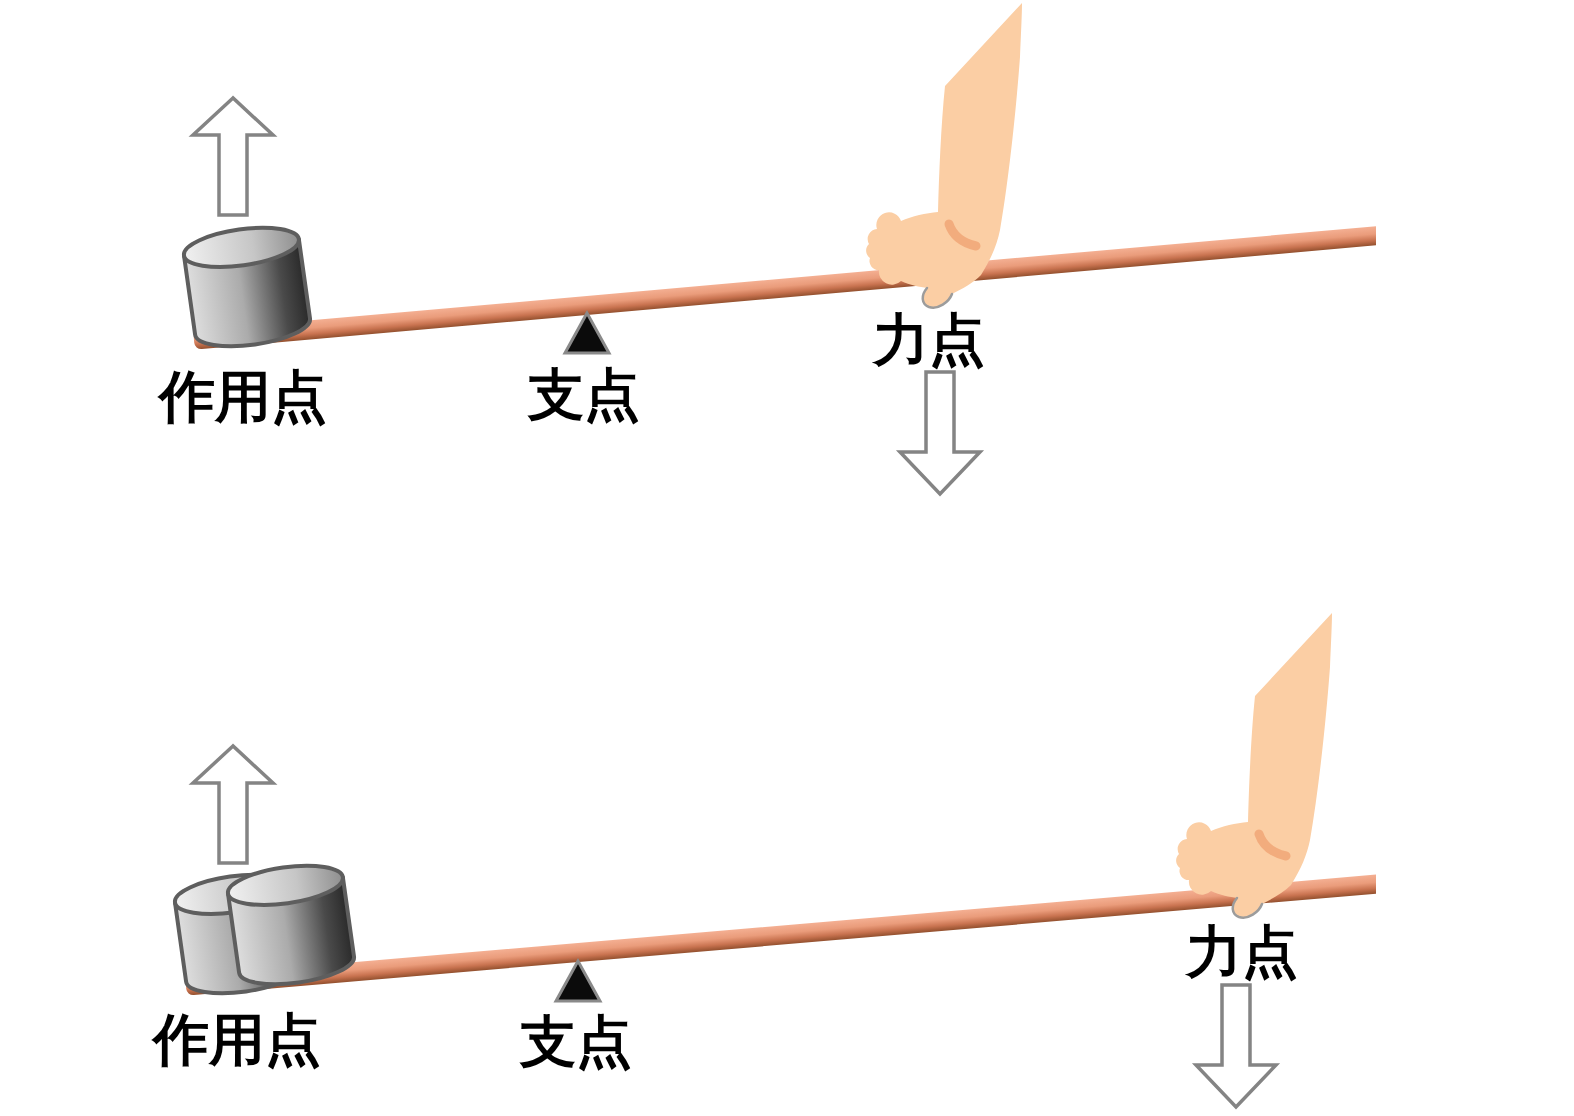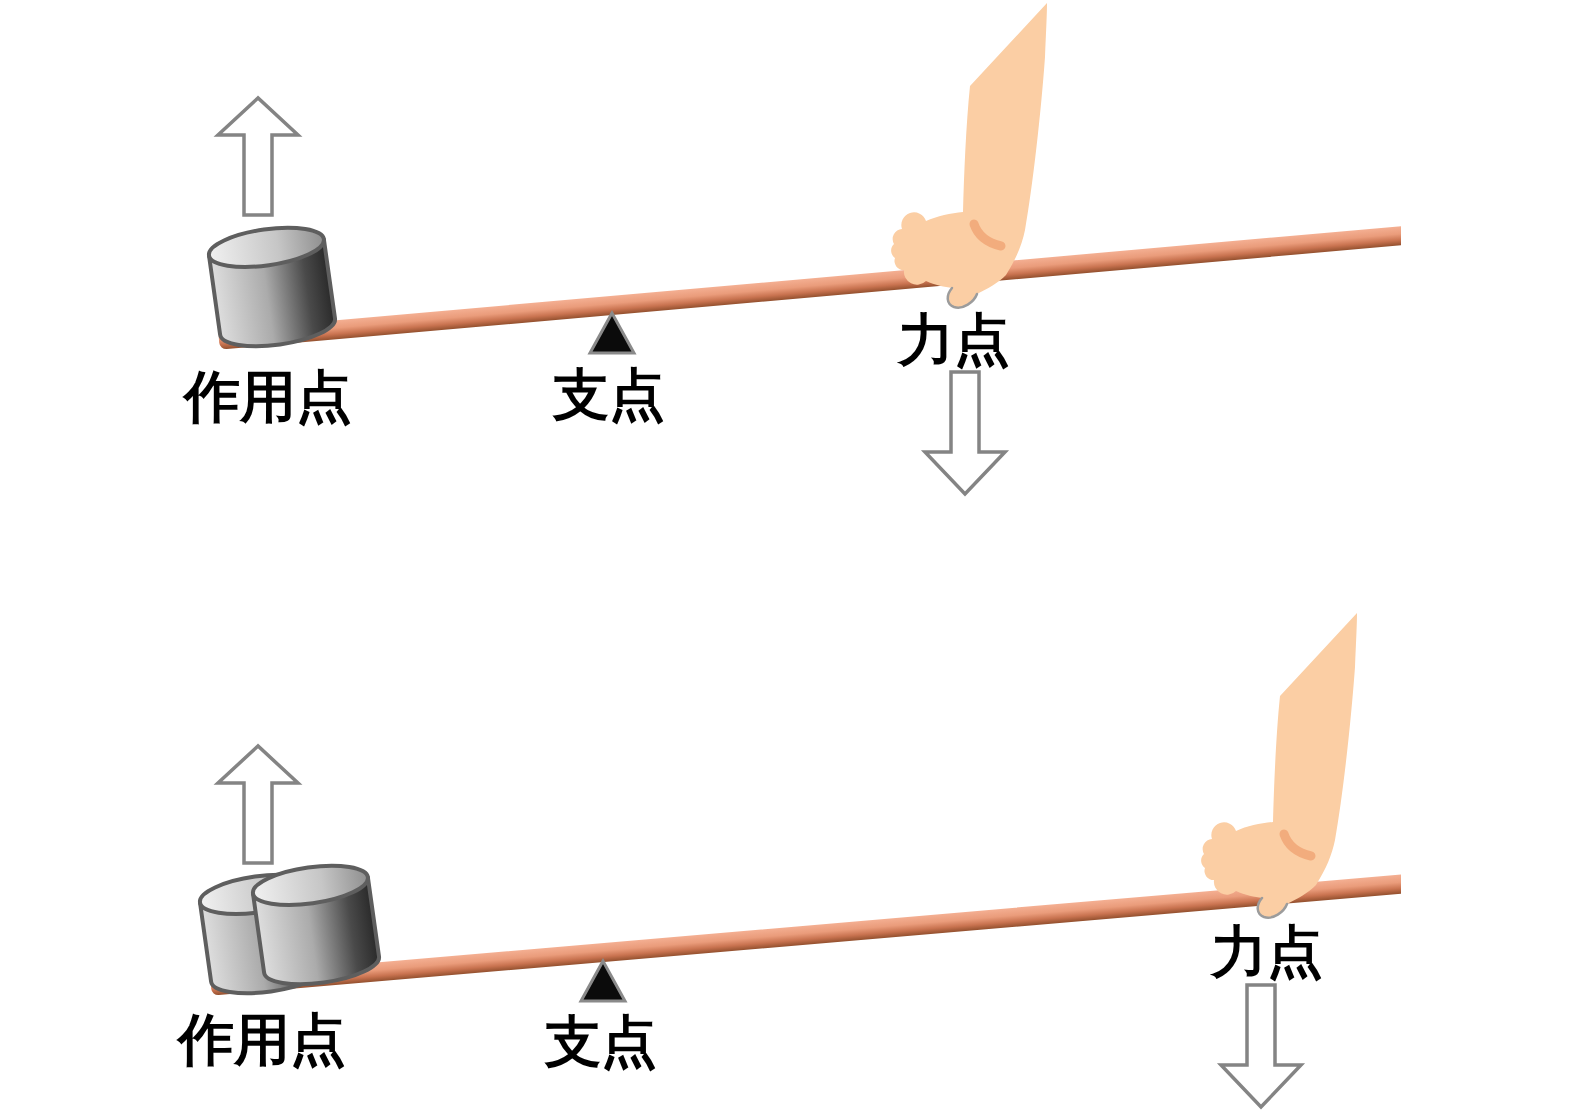--- a/index.html
+++ b/index.html
@@ -4,21 +4,20 @@
 <title>Lever diagram</title>
 <style>
   html, body { margin: 0; padding: 0; background: #ffffff; }
   .stage {
     position: relative;
     width: 1376px;
     height: 1116px;
     background: #ffffff;
     overflow: hidden;
     font-family: "Liberation Sans", "DejaVu Sans", sans-serif;
-    padding-left: 25px;
   }
   svg { display: block; }
   .lbl {
     font-family: "Liberation Sans", "DejaVu Sans", sans-serif;
     font-size: 56px;
     font-weight: bold;
     fill: #000000;
     text-anchor: middle;
   }
   .arrow-shape { stroke: #848484; stroke-width: 3.5; stroke-linejoin: miter; }

